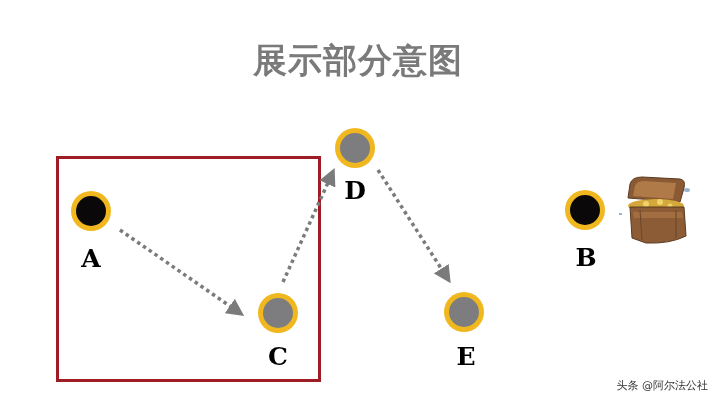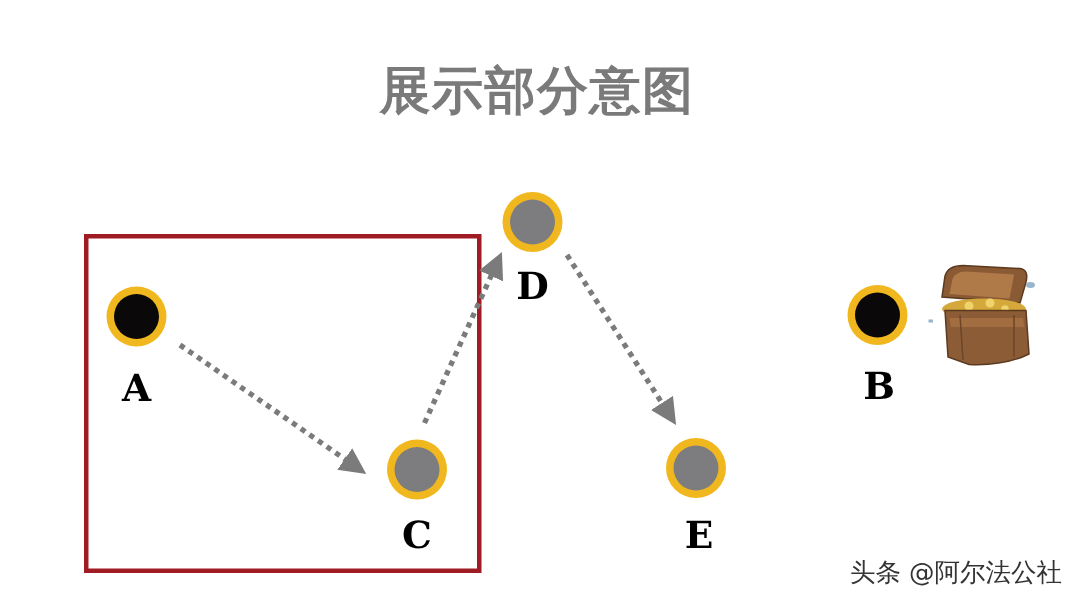--- a/index.html
+++ b/index.html
@@ -3,21 +3,21 @@
 <meta charset="utf-8">
 <style>
   html, body { margin:0; padding:0; }
   body { width:720px; height:405px; background:#ffffff; position:relative; overflow:hidden;
          font-family:"DejaVu Sans", sans-serif; }
   .title { position:absolute; left:0; width:716px; top:38px; text-align:center;
            font-size:34px; font-weight:bold; color:#7a7a7a; letter-spacing:1px; }
   svg.canvas { position:absolute; left:0; top:0; }
   .label { position:absolute; font-family:"DejaVu Serif", serif; font-weight:bold;
            font-size:25px; color:#000; transform:translateX(-50%); }
-  .watermark { position:absolute; right:12px; bottom:12px; font-size:17px; color:#333;
+  .watermark { position:absolute; right:12px; bottom:12px; font-size:11px; color:#333;
                text-shadow:0 0 3px #fff, 0 0 3px #fff; }
 </style>
 </head>
 <body>
 
 <div class="title">展示部分意图</div>
 
 <svg class="canvas" width="720" height="405" viewBox="0 0 720 405">
   <defs>
     <marker id="arrowhead" markerWidth="5" markerHeight="5" refX="2.5" refY="2.5" orient="auto" markerUnits="strokeWidth">

